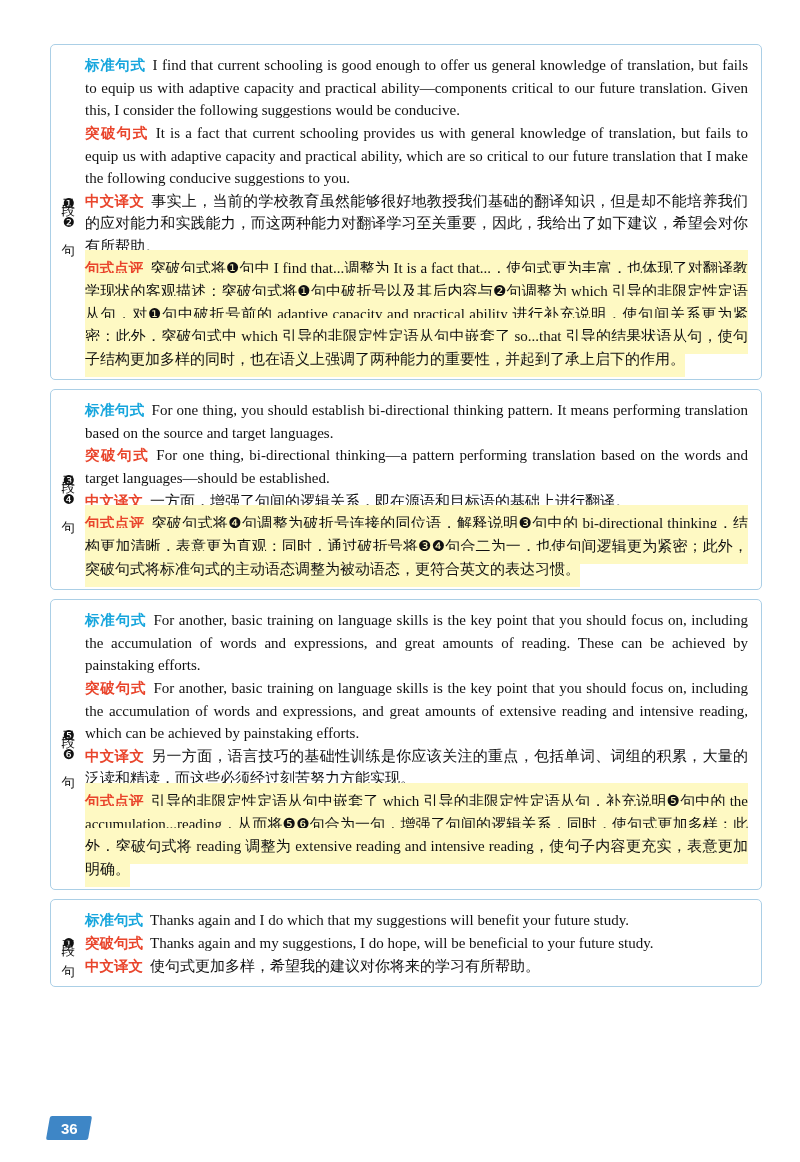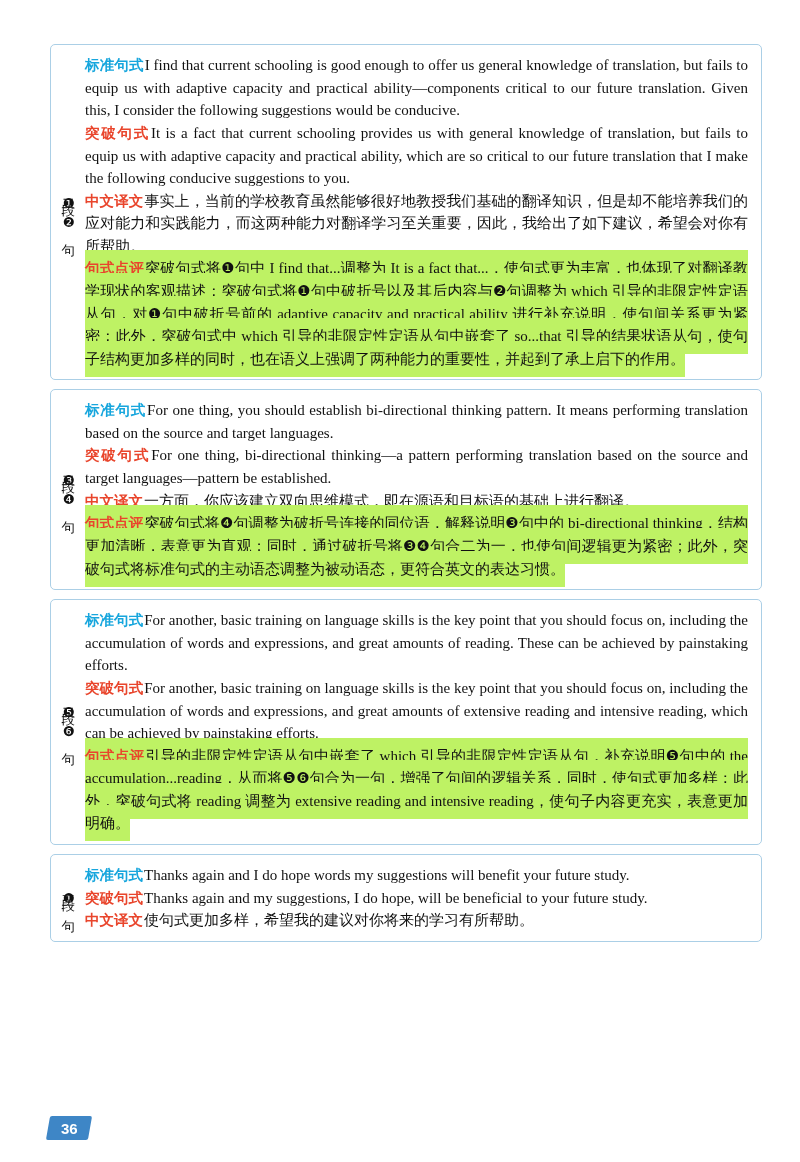--- a/index.html
+++ b/index.html
@@ -15,25 +15,25 @@
   .side-label { flex:0 0 34px; display:flex; align-items:center; justify-content:center; }
   .side-label > span {
     writing-mode:vertical-rl; text-orientation:upright;
     font-family:"Liberation Sans","DejaVu Sans",sans-serif;
     font-size:13.5px; letter-spacing:3px; color:#111; line-height:1;
   }
   .content { flex:1; padding:9px 13px 9px 0; }
   .para { font-size:15px; line-height:1.5; text-align:justify; }
   .tag {
     font-family:"Liberation Sans","DejaVu Sans",sans-serif;
-    font-weight:bold; margin-right:1px; font-size:14.5px; white-space:nowrap;
+    font-weight:bold; margin-right:7px; font-size:14.5px; white-space:nowrap;
   }
   .tag-cyan { color:#17a6dd; }
   .tag-red  { color:#e9452c; }
-  .hl { background:#bef264; padding:10px 0; box-decoration-break:clone; -webkit-box-decoration-break:clone; }
+  .hl { background:#fef9c3; padding:10px 0; box-decoration-break:clone; -webkit-box-decoration-break:clone; }
   .badge {
     position:absolute; left:48px; top:1116px; width:42px; height:24px;
     background:#3e86c6; color:#fff; display:flex; align-items:center; justify-content:center;
     font-family:"Liberation Sans","DejaVu Sans",sans-serif; font-weight:bold; font-size:15px;
     border-radius:2px; transform:skewX(-10deg);
   }
   .badge > span { transform:skewX(10deg); }
 </style>
 </head>
 <body>
@@ -51,43 +51,44 @@
       <p class="para"><span class="hl"><span class="tag tag-red">句式点评</span><span>突破句式将❶句中 I find that...调整为 It is a fact that...，使句式更为丰富，也体现了对翻译教学现状的客观描述；突破句式将❶句中破折号以及其后内容与❷句调整为 which 引导的非限定性定语从句，对❶句中破折号前的 adaptive capacity and practical ability 进行补充说明，使句间关系更为紧密；此外，突破句式中 which 引导的非限定性定语从句中嵌套了 so...that 引导的结果状语从句，使句子结构更加多样的同时，也在语义上强调了两种能力的重要性，并起到了承上启下的作用。</span></span></p>
     </div>
   </section>
 
   <section class="box">
     <div class="side-label">
       <span>二段❸❹句</span>
     </div>
     <div class="content">
       <p class="para"><span class="tag tag-cyan">标准句式</span><span>For one thing, you should establish bi-directional thinking pattern. It means performing translation based on the source and target languages.</span></p>
-      <p class="para"><span class="tag tag-red">突破句式</span><span>For one thing, bi-directional thinking—a pattern performing translation based on the source and target languages—pattern be established.</span></p>
-      <p class="para"><span class="tag tag-red">中文译文</span><span>一方面，你应该建立双向思维模式，即在源语和目标语的基础上进行翻译。</span></p>
+      <p class="para"><span class="tag tag-red">突破句式</span><span>For one thing, bi-directional thinking—a pattern performing translation based on the words and target languages—should be established.</span></p>
+      <p class="para"><span class="tag tag-red">中文译文</span><span>一方面，增强了句间的逻辑关系，即在源语和目标语的基础上进行翻译。</span></p>
       <p class="para"><span class="hl"><span class="tag tag-red">句式点评</span><span>突破句式将❹句调整为破折号连接的同位语，解释说明❸句中的 bi-directional thinking，结构更加清晰，表意更为直观；同时，通过破折号将❸❹句合二为一，也使句间逻辑更为紧密；此外，突破句式将标准句式的主动语态调整为被动语态，更符合英文的表达习惯。</span></span></p>
     </div>
   </section>
 
   <section class="box">
     <div class="side-label">
       <span>二段❺❻句</span>
     </div>
     <div class="content">
       <p class="para"><span class="tag tag-cyan">标准句式</span><span>For another, basic training on language skills is the key point that you should focus on, including the accumulation of words and expressions, and great amounts of reading. These can be achieved by painstaking efforts.</span></p>
       <p class="para"><span class="tag tag-red">突破句式</span><span>For another, basic training on language skills is the key point that you should focus on, including the accumulation of words and expressions, and great amounts of extensive reading and intensive reading, which can be achieved by painstaking efforts.</span></p>
+      <p class="para"><span class="tag tag-red">中文译文</span><span>另一方面，语言技巧的基础性训练是你应该关注的重点，包括单词、词组的积累，大量的泛读和精读，而这些必须经过刻苦努力方能实现。</span></p>
       <p class="para"><span class="hl"><span class="tag tag-red">句式点评</span><span>引导的非限定性定语从句中嵌套了 which 引导的非限定性定语从句，补充说明❺句中的 the accumulation...reading，从而将❺❻句合为一句，增强了句间的逻辑关系，同时，使句式更加多样；此外，突破句式将 reading 调整为 extensive reading and intensive reading，使句子内容更充实，表意更加明确。</span></span></p>
     </div>
   </section>
 
   <section class="box">
     <div class="side-label">
       <span>三段❶句</span>
     </div>
     <div class="content">
-      <p class="para"><span class="tag tag-cyan">标准句式</span><span>Thanks again and I do hope words my suggestions will benefit your future study.</span></p>
+      <p class="para"><span class="tag tag-cyan">标准句式</span><span>Thanks again and I do which that my suggestions will benefit your future study.</span></p>
       <p class="para"><span class="tag tag-red">突破句式</span><span>Thanks again and my suggestions, I do hope, will be beneficial to your future study.</span></p>
       <p class="para"><span class="tag tag-red">中文译文</span><span>使句式更加多样，希望我的建议对你将来的学习有所帮助。</span></p>
     </div>
   </section>
 
 </div>
 
 <div class="badge">
   <span>36</span>
 </div>

